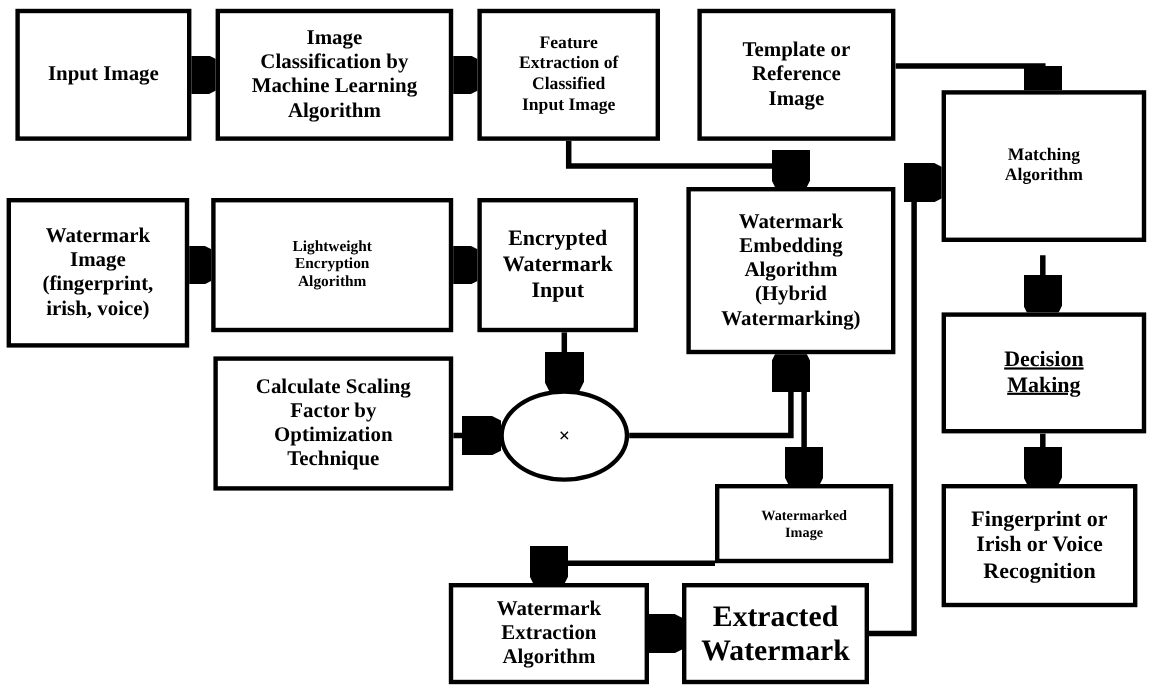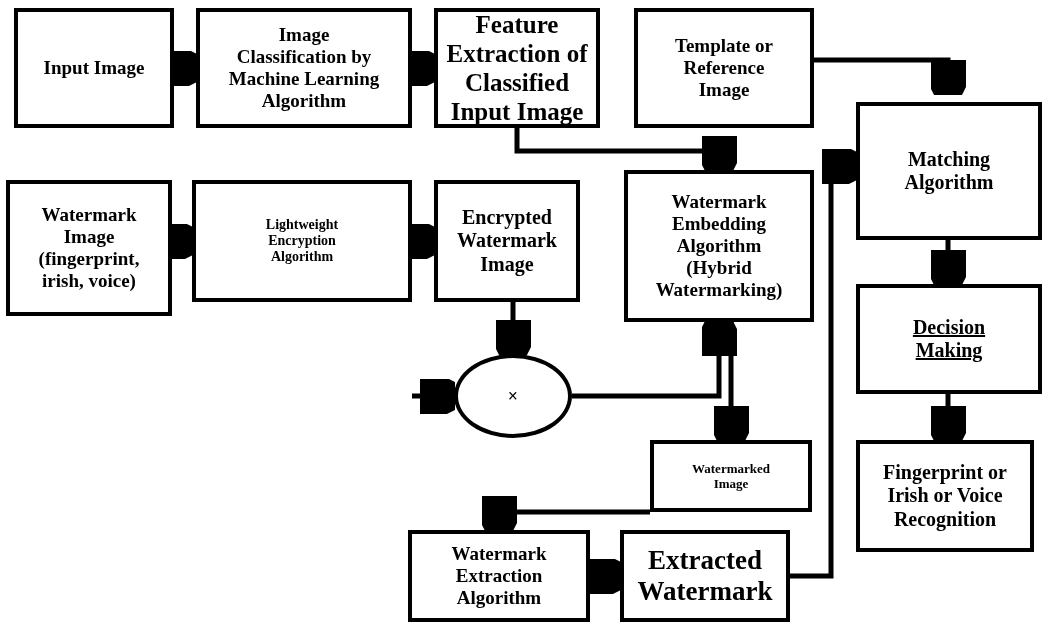--- a/index.html
+++ b/index.html
@@ -99,54 +99,58 @@
     <line x1="948" y1="394" x2="948" y2="434" marker-end="url(#ah)"></line>
   </svg>
 
   <div class="node" style="left:14px; top:8px; width:160px; height:120px; font-size:19px;">Input Image</div>
 
   <div class="node" style="left:196px; top:8px; width:216px; height:120px; font-size:19px;">Image
 Classification by
 Machine Learning
 Algorithm</div>
 
-  <div class="node" style="left:434px; top:8px; width:166px; height:120px; font-size:25px;">Feature
+  <div class="node" style="left:434px; top:8px; width:166px; height:120px; font-size:16px;">Feature
 Extraction of
 Classified
 Input Image</div>
 
   <div class="node" style="left:634px; top:8px; width:180px; height:120px; font-size:19px;text-align:center;">Template or
 Reference
 Image</div>
 
-  <div class="node" style="left:856px; top:102px; width:186px; height:138px; font-size:20px;">Matching
+  <div class="node" style="left:856px; top:82px; width:186px; height:138px; font-size:16px;">Matching
 Algorithm</div>
 
   <div class="node" style="left:6px; top:180px; width:166px; height:136px; font-size:19px;">Watermark
 Image
 (fingerprint,
 irish, voice)</div>
 
   <div class="node" style="left:192px; top:180px; width:220px; height:122px; font-size:14px;">Lightweight
 Encryption
 Algorithm</div>
 
   <div class="node" style="left:434px; top:180px; width:146px; height:122px; font-size:20px;">Encrypted
 Watermark
-Image</div>
+Input</div>
 
   <div class="node" style="left:624px; top:170px; width:190px; height:152px; font-size:19px;">Watermark
 Embedding
 Algorithm
 (Hybrid
 Watermarking)</div>
 
   <div class="node" style="left:856px; top:284px; width:186px; height:110px; font-size:20px;text-decoration:underline;">Decision
 Making</div>
 
+  <div class="node" style="left:194px; top:324px; width:218px; height:122px; font-size:19px;">Calculate Scaling
+Factor by
+Optimization
+Technique</div>
 
   <div class="ellipse" style="left:454px; top:354px; width:118px; height:84px; font-size:18px;">×</div>
 
   <div class="node" style="left:650px; top:440px; width:162px; height:72px; font-size:13px;">Watermarked
 Image</div>
 
   <div class="node" style="left:856px; top:440px; width:178px; height:112px; font-size:20px;">Fingerprint or
 Irish or Voice
 Recognition</div>
 

